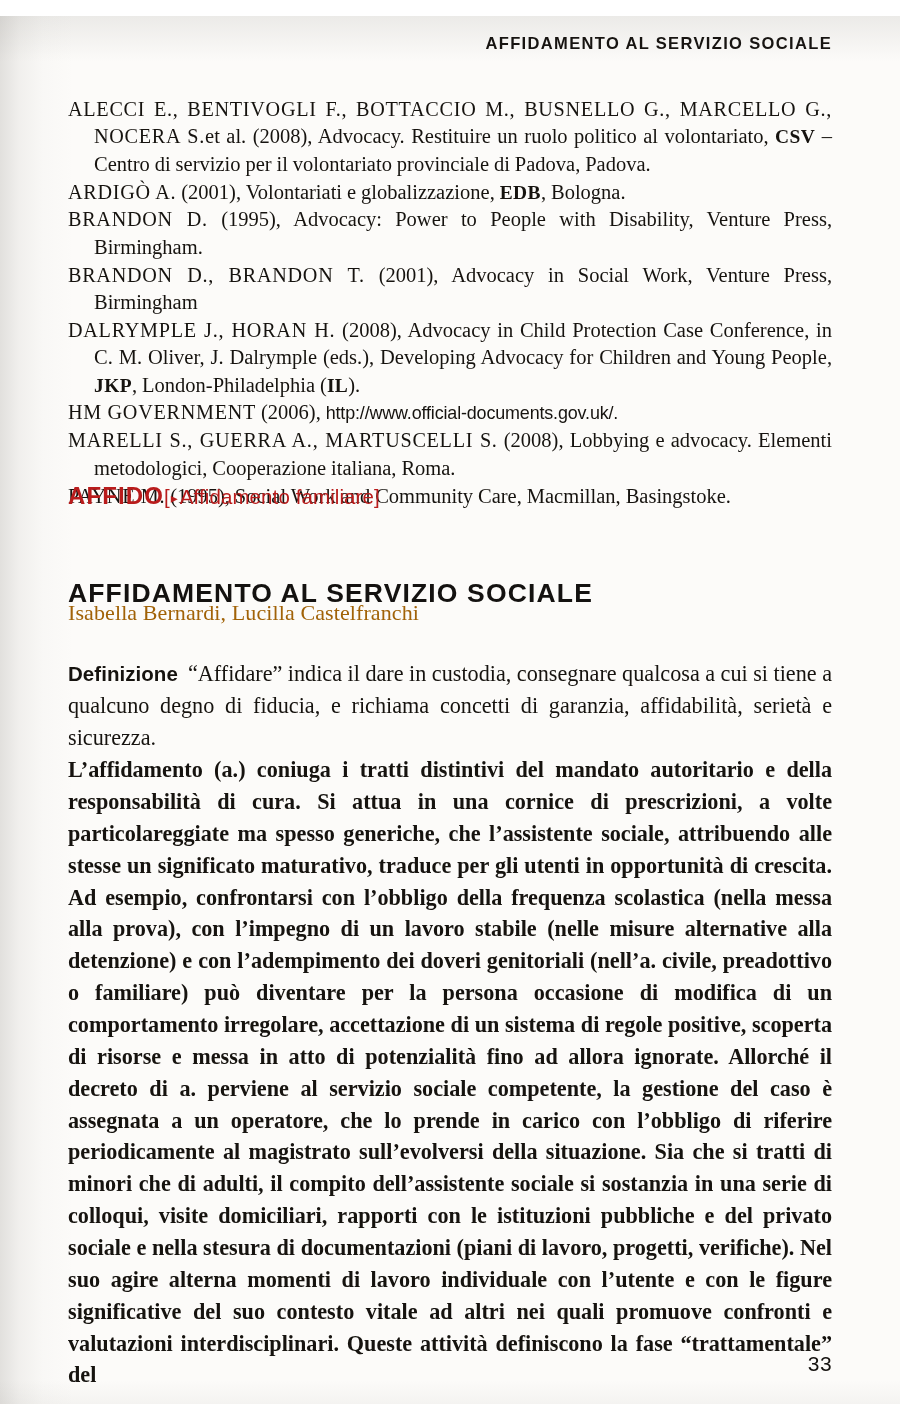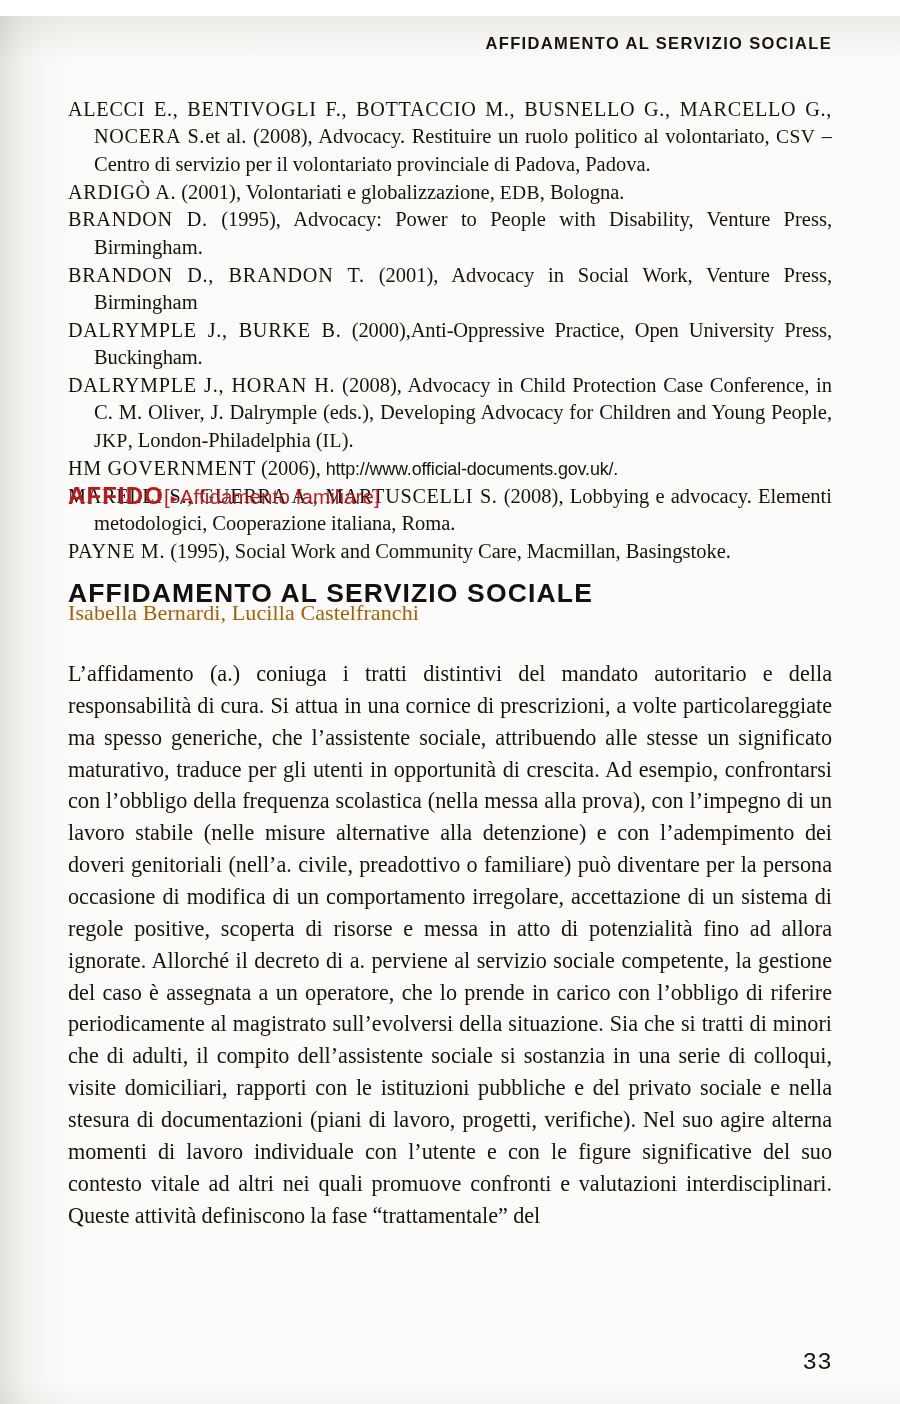--- a/index.html
+++ b/index.html
@@ -87,20 +87,21 @@
   .sc {
     font-variant: small-caps;
     font-size: 0.985em;
     letter-spacing: 0.72px;
   }
   .it { }
   .scs { 
     font-variant: small-caps;
     font-size: 0.95em;
     letter-spacing: 0.4px;
+    font-weight: bold;
   }
   .sans-url {
     font-family: "Liberation Sans", "DejaVu Sans", sans-serif;
     font-size: 0.875em;
     letter-spacing: -0.15px;
   }
 
   
   .xref {
     position: absolute;
@@ -155,36 +156,36 @@
   }
   .para {
     margin: 0;
     font-size: 22.2px;
     line-height: 1.435;
     text-align: justify;
     text-align-last: left;
     hyphens: none;
     word-spacing: -0.35px;
   }
-  .para + .para { margin-top: 0.5px; }
+  .para + .para { margin-top: 0.5px; font-weight: bold; }
   .label-bold {
     font-family: "Liberation Sans", "DejaVu Sans", sans-serif;
     font-weight: 700;
     font-size: 20.5px;
     letter-spacing: 0.05px;
     padding-right: 10px;
   }
 
   
   .folio {
     position: absolute;
     bottom: 44px;
     right: 0;
-    font-family: Liberation Mono, monospace;
-    font-size: 24px;
+    font-family: Liberation Sans, sans-serif;
+    font-size: 21px;
     font-weight: 400;
     letter-spacing: 0.4px;
     color: #15120f;
   }
 </style>
 </head>
 <body>
 
 <div class="page">
 
@@ -216,24 +217,20 @@
         <span>(1995),</span>
         <span class="it">Advocacy: Power to People with Disability</span><span>, Venture Press, Birmingham.</span>
       </p>
 
       <p class="bib-entry">
         <span class="sc">BRANDON D., BRANDON T.</span>
         <span>(2001),</span>
         <span class="it">Advocacy in Social Work</span><span>, Venture Press, Birmingham</span>
       </p>
 
-      <p class="bib-entry tight">
-        <span class="sc">DALRYMPLE J., BURKE B.</span>
-        <span>(2000),</span><span class="it">Anti-Oppressive Practice</span><span>, Open University Press, Buckingham.</span>
-      </p>
 
       <p class="bib-entry">
         <span class="sc">DALRYMPLE J., HORAN H.</span>
         <span>(2008),</span>
         <span class="it">Advocacy in Child Protection Case Conference</span><span>, in C. M. Oliver, J. Dalrymple (eds.),</span>
         <span class="it">Developing Advocacy for Children and Young People</span><span>, </span><span class="scs">JKP</span><span>, London-Philadelphia (</span><span class="scs">IL</span><span>).</span>
       </p>
 
       <p class="bib-entry">
         <span class="sc">HM GOVERNMENT</span>
@@ -257,19 +254,22 @@
 
     <div class="xref">
       <span class="xref-term">AFFIDO</span><span class="xref-target">[</span><span class="xref-arrow">▸</span><span class="xref-target">Affidamento familiare</span><span class="xref-target">]</span>
     </div>
 
     <h1 class="entry-title">AFFIDAMENTO AL SERVIZIO SOCIALE</h1>
 
     <div class="entry-authors">Isabella Bernardi, Lucilla Castelfranchi</div>
 
     <div class="body-text">
+      <p class="para">
+        <span class="label-bold">Definizione</span><span>“Affidare” indica il dare in custodia, consegnare qualcosa a cui si tiene a qualcuno degno di fiducia, e richiama concetti di garanzia, affidabilità, serietà e sicurezza.</span>
+      </p>
       <p class="para">L’affidamento (a.) coniuga i tratti distintivi del mandato autoritario e della responsabilità di cura. Si attua in una cornice di prescrizioni, a volte particolareggiate ma spesso generiche, che l’assistente sociale, attribuendo alle stesse un significato maturativo, traduce per gli utenti in opportunità di crescita. Ad esempio, confrontarsi con l’obbligo della frequenza scolastica (nella messa alla prova), con l’impegno di un lavoro stabile (nelle misure alternative alla detenzione) e con l’adempimento dei doveri genitoriali (nell’a. civile, preadottivo o familiare) può diventare per la persona occasione di modifica di un comportamento irregolare, accettazione di un sistema di regole positive, scoperta di risorse e messa in atto di potenzialità fino ad allora ignorate. Allorché il decreto di a. perviene al servizio sociale competente, la gestione del caso è assegnata a un operatore, che lo prende in carico con l’obbligo di riferire periodicamente al magistrato sull’evolversi della situazione. Sia che si tratti di minori che di adulti, il compito dell’assistente sociale si sostanzia in una serie di colloqui, visite domiciliari, rapporti con le istituzioni pubbliche e del privato sociale e nella stesura di documentazioni (piani di lavoro, progetti, verifiche). Nel suo agire alterna momenti di lavoro individuale con l’utente e con le figure significative del suo contesto vitale ad altri nei quali promuove confronti e valutazioni interdisciplinari. Queste attività definiscono la fase “trattamentale” del</p>
     </div>
 
     <div class="folio">33</div>
 
   </div>
 </div>
 
 </body></html>

